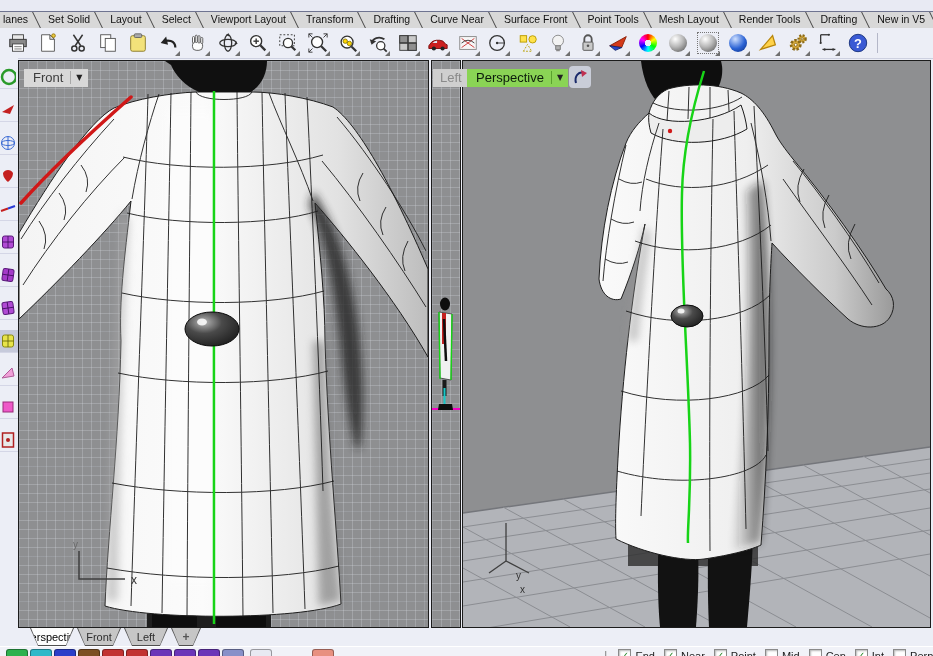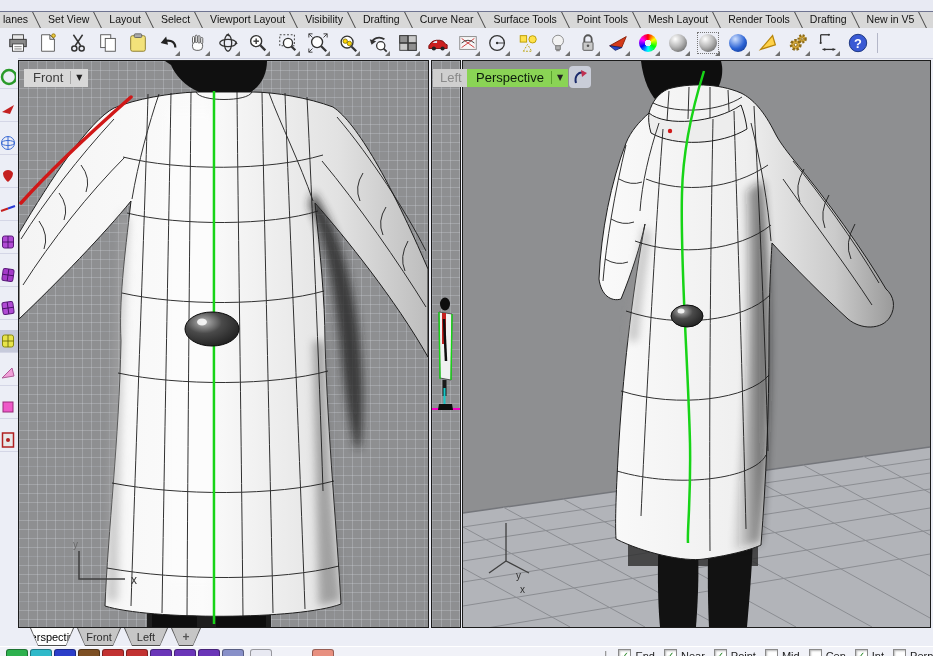--- a/index.html
+++ b/index.html
@@ -84,28 +84,28 @@
 </style>
 </head>
 <body>
 
 <div id="root">
 
   <div class="menustrip"></div>
 
   <div class="tabrow">
     <div class="ttab cut">lanes</div>
-    <div class="ttab">Set View</div>
+    <div class="ttab">Set Solid</div>
     <div class="ttab">Layout</div>
     <div class="ttab">Select</div>
     <div class="ttab">Viewport Layout</div>
-    <div class="ttab">Visibility</div>
+    <div class="ttab">Transform</div>
     <div class="ttab">Drafting</div>
     <div class="ttab">Curve Near</div>
-    <div class="ttab">Surface Tools</div>
+    <div class="ttab">Surface Front</div>
     <div class="ttab">Point Tools</div>
     <div class="ttab">Mesh Layout</div>
     <div class="ttab">Render Tools</div>
     <div class="ttab">Drafting</div>
     <div class="ttab">New in V5</div>
   </div>
 
   <div class="iconrow">
     <div class="tbtn">
         <svg viewBox="0 0 24 24">

